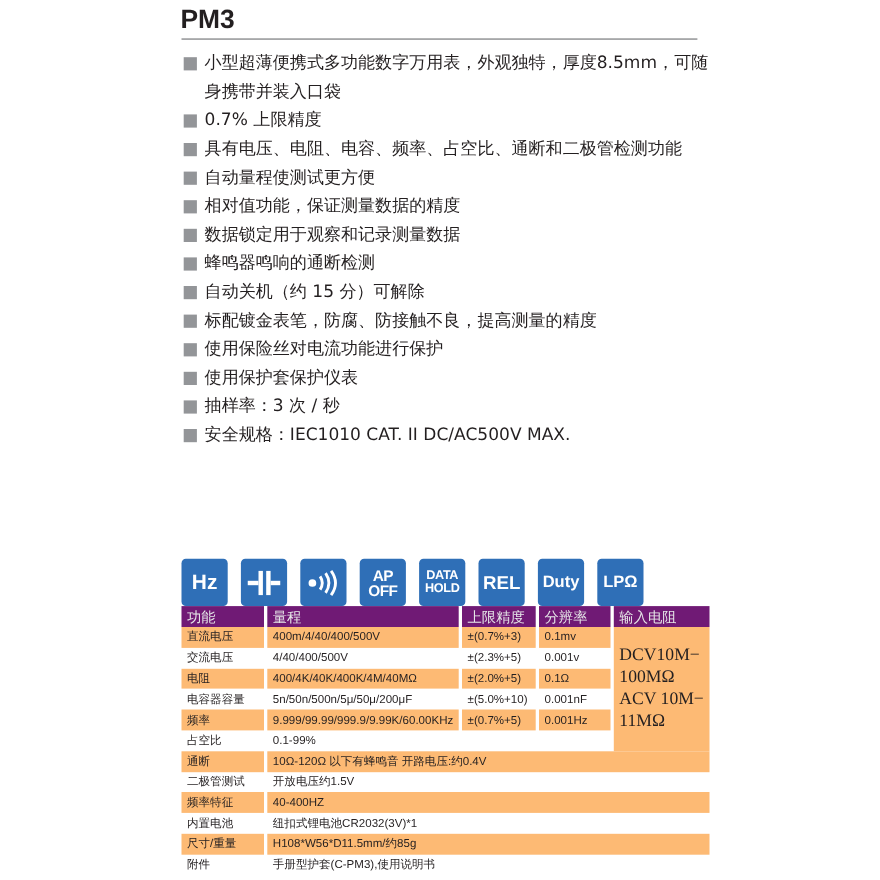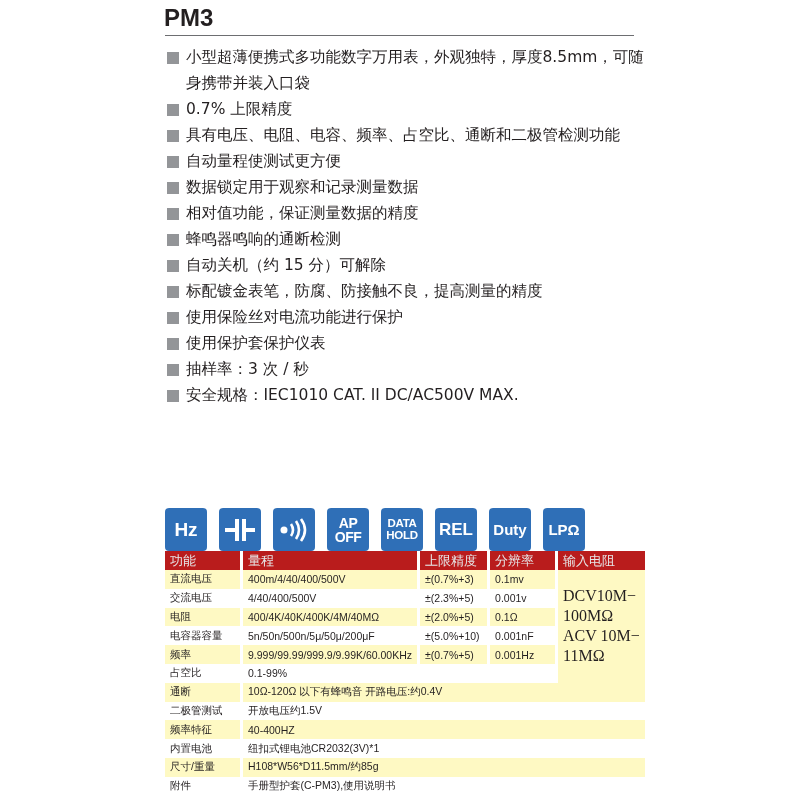--- a/index.html
+++ b/index.html
@@ -9,39 +9,39 @@
   .features{position:absolute;left:166px;top:44px;width:480px;margin:0;padding:0;list-style:none;}
   .feat{position:relative;padding-left:20px;font-size:15.5px;line-height:26px;color:#231f20;}
   .feat .sq{position:absolute;left:1px;top:8px;width:12px;height:12px;background:#939598;}
   .icons{position:absolute;left:165px;top:508px;display:flex;gap:12px;}
   .ico{width:42px;height:43px;border-radius:4px;background:#2f6fb7;color:#fff;display:flex;align-items:center;justify-content:center;font-family:"Liberation Sans",sans-serif;font-weight:bold;text-align:center;line-height:1;}
   .ico.big{font-size:19px;}
   .ico.mid{font-size:17px;}
   .ico.stack{flex-direction:column;font-size:14px;letter-spacing:-0.5px;}
   .ico.stack2{flex-direction:column;font-size:11.5px;letter-spacing:-0.3px;}
   .spec{position:absolute;left:165px;top:551px;border-collapse:separate;border-spacing:3px 0;margin-left:-3px;font-family:"Liberation Sans","DejaVu Sans",sans-serif;}
-  .spec th{background:#b91c1c;color:#e6e7e8;font-weight:normal;font-size:13px;text-align:left;padding:0 5px;height:19px;}
+  .spec th{background:#701a75;color:#e6e7e8;font-weight:normal;font-size:13px;text-align:left;padding:0 5px;height:19px;}
   .spec td{font-size:10.5px;color:#231f20;padding:0 5px;height:18.8px;white-space:nowrap;}
-  .spec tr.alt td{background:#fef9c3;}
+  .spec tr.alt td{background:#fdba74;}
   .spec td.ir{background:#e9ecef;font-size:16px;line-height:20px;vertical-align:middle;font-family:Liberation Serif, serif;}
   .c1{width:65px;}.c2{width:164px;}.c3{width:57px;}.c4{width:55px;}.c5{width:58px;}
 </style>
 </head>
 <body>
 
 <div class="title">PM3</div>
 <div class="rule"></div>
 
 <ul class="features">
   <li class="feat"><span class="sq"></span><span>小型超薄便携式多功能数字万用表，外观独特，厚度8.5mm，可随身携带并装入口袋</span></li>
   <li class="feat"><span class="sq"></span><span>0.7% 上限精度</span></li>
   <li class="feat"><span class="sq"></span><span>具有电压、电阻、电容、频率、占空比、通断和二极管检测功能</span></li>
   <li class="feat"><span class="sq"></span><span>自动量程使测试更方便</span></li>
+  <li class="feat"><span class="sq"></span><span>相对值功能，保证测量数据的精度</span></li>
   <li class="feat"><span class="sq"></span><span>数据锁定用于观察和记录测量数据</span></li>
-  <li class="feat"><span class="sq"></span><span>相对值功能，保证测量数据的精度</span></li>
   <li class="feat"><span class="sq"></span><span>蜂鸣器鸣响的通断检测</span></li>
   <li class="feat"><span class="sq"></span><span>自动关机（约 15 分）可解除</span></li>
   <li class="feat"><span class="sq"></span><span>标配镀金表笔，防腐、防接触不良，提高测量的精度</span></li>
   <li class="feat"><span class="sq"></span><span>使用保险丝对电流功能进行保护</span></li>
   <li class="feat"><span class="sq"></span><span>使用保护套保护仪表</span></li>
   <li class="feat"><span class="sq"></span><span>抽样率：3 次 / 秒</span></li>
   <li class="feat"><span class="sq"></span><span>安全规格：IEC1010 CAT. II DC/AC500V MAX.</span></li>
 </ul>
 
 <div class="icons">

